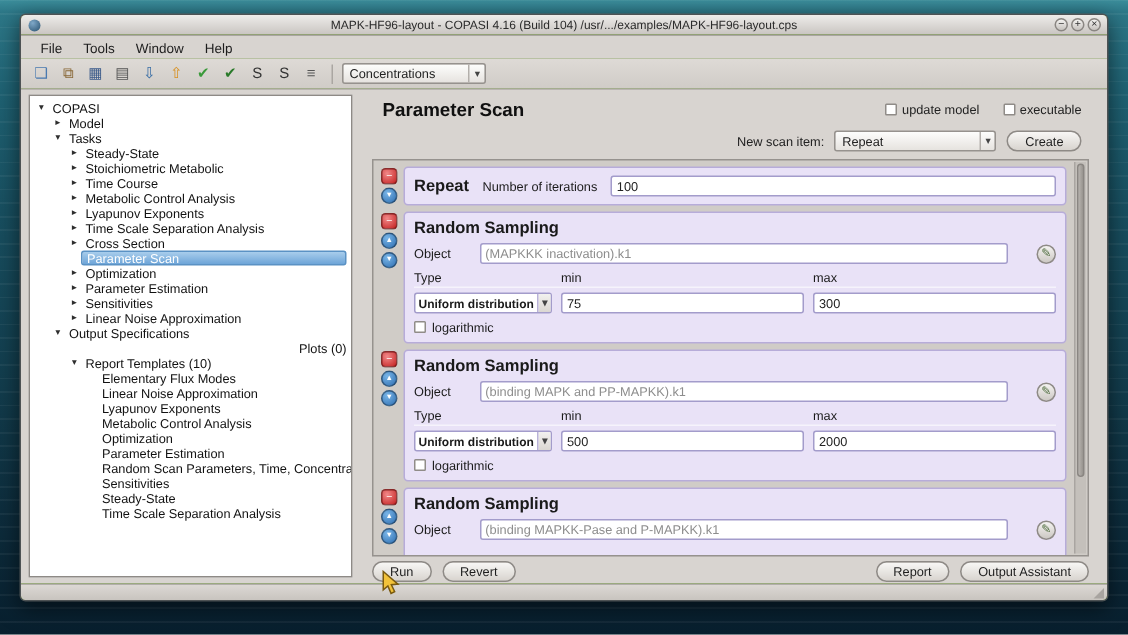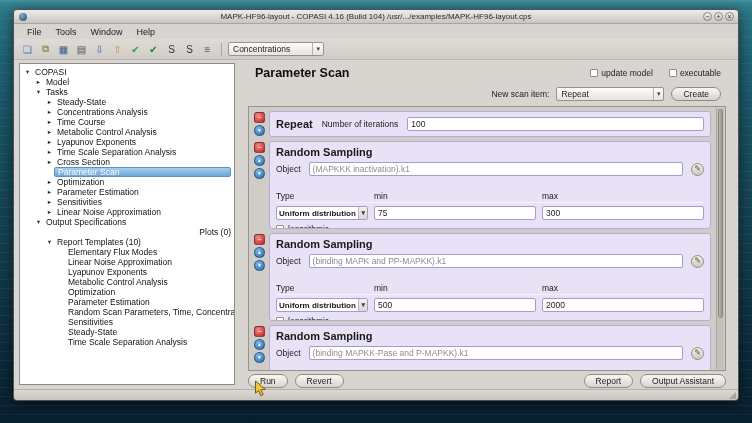--- a/index.html
+++ b/index.html
@@ -88,21 +88,21 @@
     padding:3px 6px; overflow:hidden; color:#1a1a1a; }
   .scan-item.repeat { height:26px; display:flex; align-items:center; gap:9px; }
   .scan-item.random { height:88px; }
   .scan-item.random_partial { height:88px; }
   .hdr { font-weight:bold; font-size:11px; }
   .scan-item.random .hdr, .scan-item.random_partial .hdr { margin:1px 0 4px; }
   .lbl { font-size:8.5px; }
   .field { background:#fff; border:1px solid #a39ccb; border-radius:2px; font-size:8.5px;
     height:14px; line-height:12px; padding:0 3px; color:#222; }
   .grow { flex:1; }
-  .obj-row { display:flex; align-items:center; gap:8px; margin-bottom:15px; }
+  .obj-row { display:flex; align-items:center; gap:19px; margin-bottom:4px; }
   .obj-field { color:#8d8d8d; white-space:nowrap; overflow:hidden; }
   .obj-btn { width:13px; height:13px; flex:none; border-radius:50%; border:1px solid #8e8a86;
     background:linear-gradient(#f4f3f1,#ccc8c3); display:flex; align-items:center; justify-content:center; }
   .obj-glyph { font-size:8px; color:#4a6a3a; line-height:8px; }
   .cols { display:flex; gap:6px; }
   .cols-head { border-bottom:1px solid #f6f3fc; padding-bottom:1px; margin-bottom:3px; }
   .c-type { width:92px; flex:none; }
   .c-flex { flex:1; }
   .controls { margin-bottom:4px; }
   .dropdown { display:flex; align-items:center; background:#fff; border:1px solid #a39ccb;
@@ -173,21 +173,21 @@
         <div class="tree-row" style="padding-left: 14px;">
           <span class="tw">▼</span>
           <span class="tl">Tasks</span>
         </div>
         <div class="tree-row" style="padding-left: 25px;">
           <span class="tw">►</span>
           <span class="tl">Steady-State</span>
         </div>
         <div class="tree-row" style="padding-left: 25px;">
           <span class="tw">►</span>
-          <span class="tl">Concentrations Analysis</span>
+          <span class="tl">Stoichiometric Metabolic</span>
         </div>
         <div class="tree-row" style="padding-left: 25px;">
           <span class="tw">►</span>
           <span class="tl">Time Course</span>
         </div>
         <div class="tree-row" style="padding-left: 25px;">
           <span class="tw">►</span>
           <span class="tl">Metabolic Control Analysis</span>
         </div>
         <div class="tree-row" style="padding-left: 25px;">

